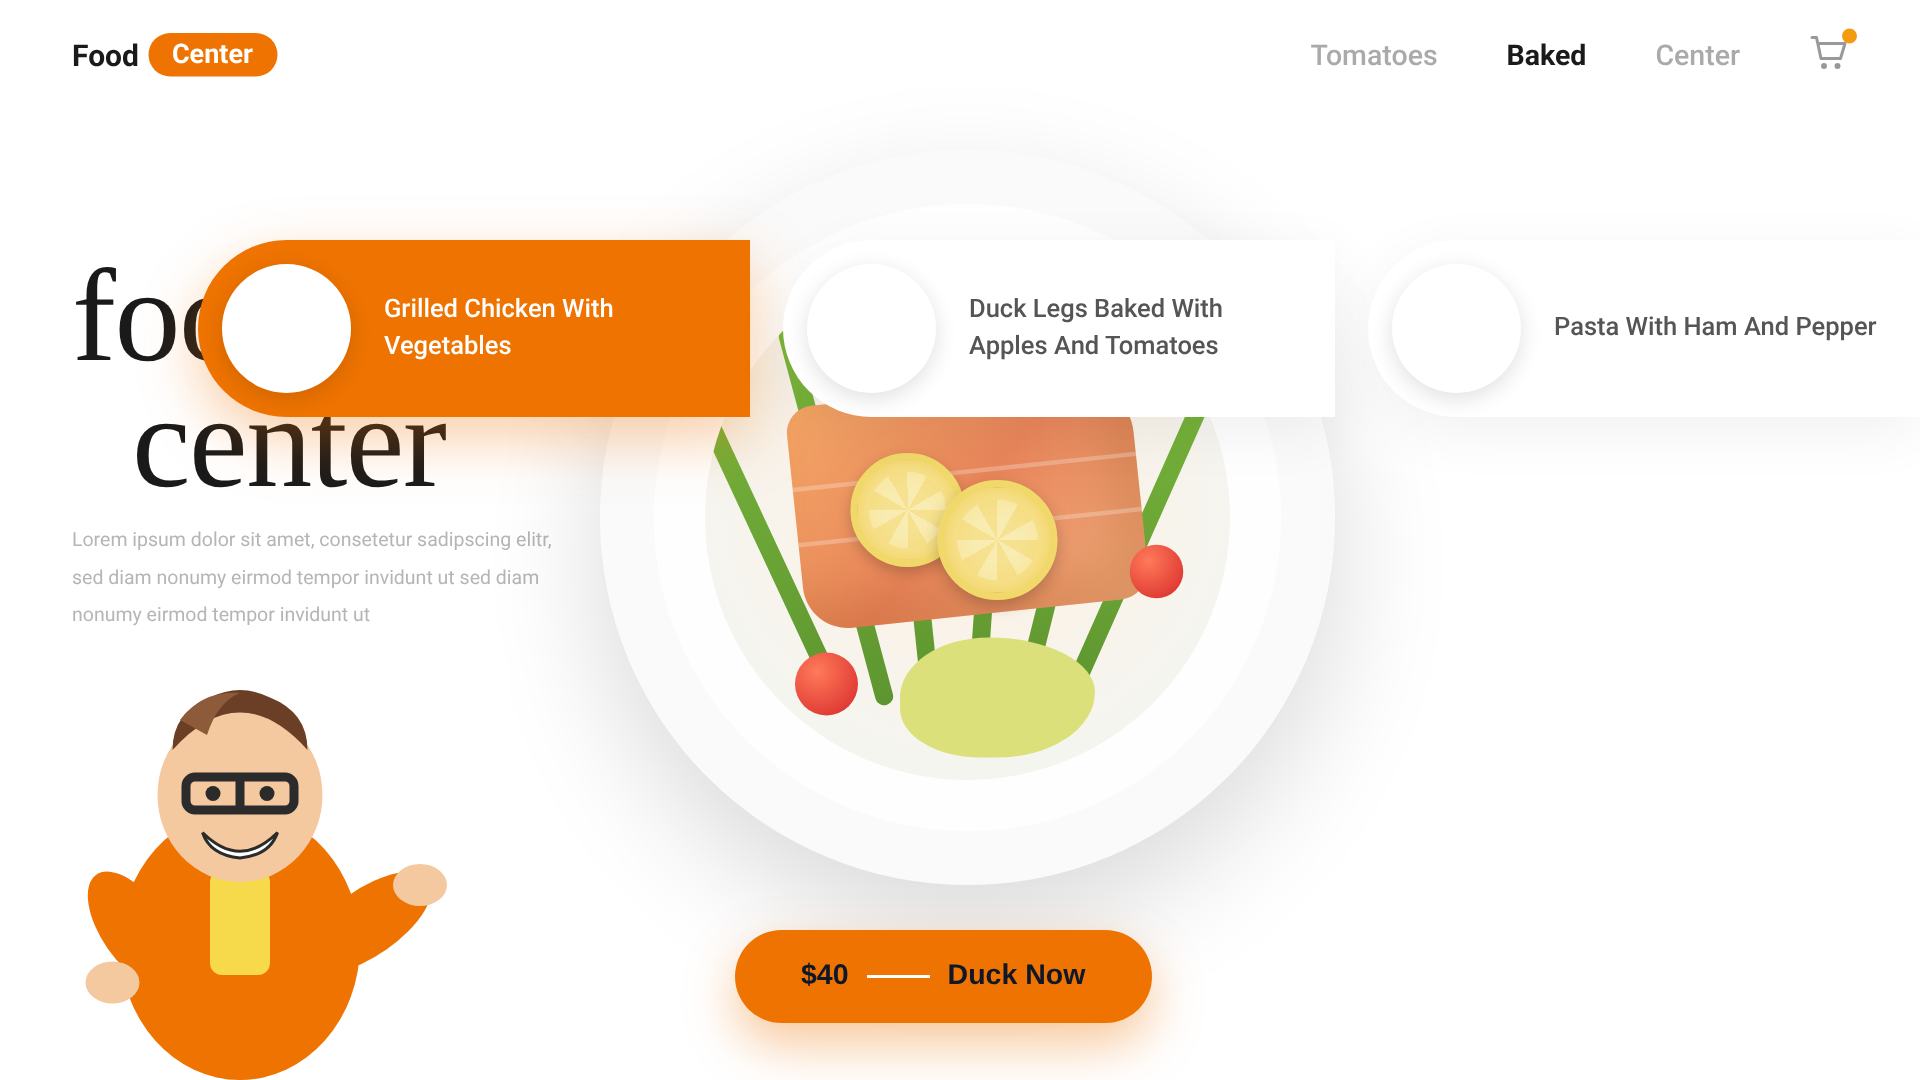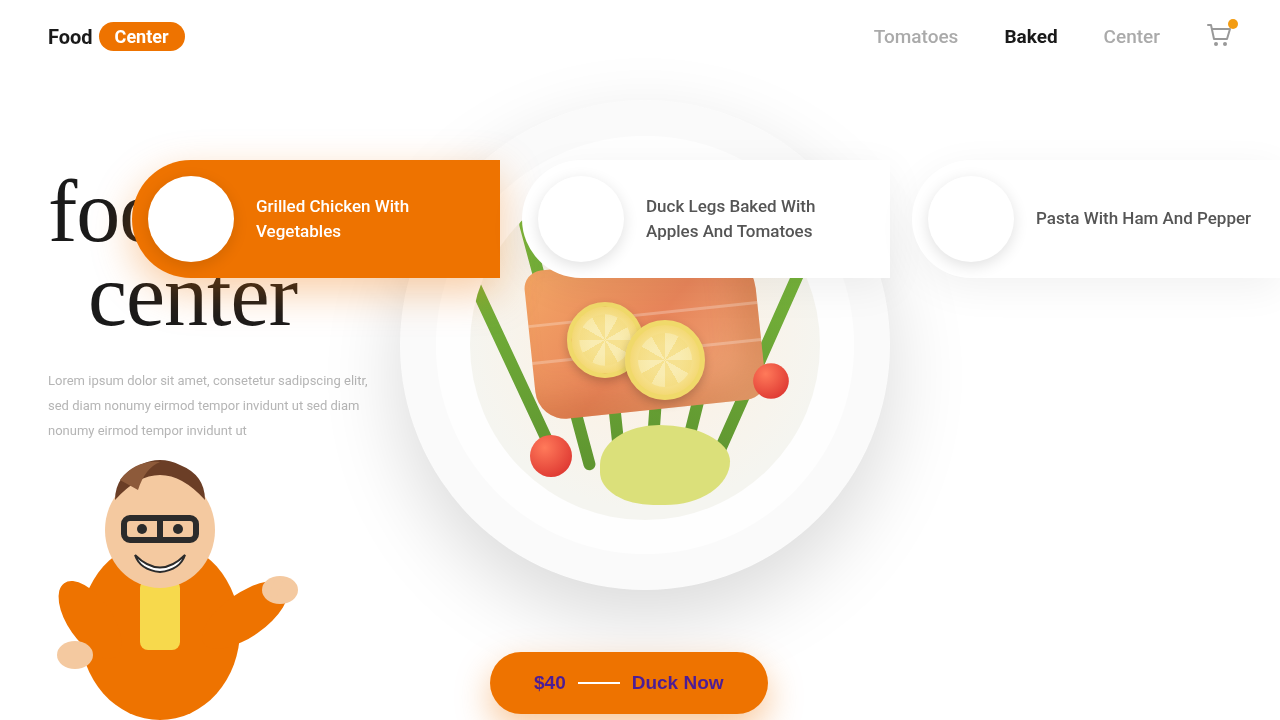--- a/index.html
+++ b/index.html
@@ -28,21 +28,21 @@
 
 .hero {
   position: absolute; left: 48px; top: 170px; width: 350px;
 }
 .hero h1 {
   font-family: Georgia, "Times New Roman", serif; font-size: 88px; line-height: 0.95;
   color: #1a1a1a; font-weight: 400; letter-spacing: -1px;
 }
 .hero h1 .line2 { display: block; padding-left: 40px; }
 .hero p {
-  margin-top: 32px; font-size: 13px; color: #b5b5b5; line-height: 1.9; max-width: 340px;
+  margin-top: 12px; font-size: 13px; color: #b5b5b5; line-height: 1.9; max-width: 340px;
 }
 
 .plate {
   position: absolute; left: 400px; top: 100px; width: 490px; height: 490px;
   border-radius: 50%; background: #fefefe;
   box-shadow: 0 30px 80px rgba(0,0,0,0.15), inset 0 0 0 36px rgba(0,0,0,0.015);
   display: flex; align-items: center; justify-content: center;
 }
 .plate-inner {
   width: 350px; height: 350px; border-radius: 50%;
@@ -86,25 +86,24 @@
   background: radial-gradient(circle at 35% 30%,#ff7a5a,#d62828);
 }
 .tom1{ left:60px; top:265px;} .tom2{ left:280px; top:190px; transform:scale(0.85);}
 .sauce {
   position:absolute; left:130px; top:255px; width:130px; height:80px;
   background:#dbe07a; border-radius:50% 60% 55% 45% / 55% 50% 60% 45%;
 }
 
 .order-btn {
   position: absolute; left: 490px; top: 620px;
-  background: #ee7300; color: #4c1d95; border: none; border-radius: 999px;
+  background: #ee7300; color: #0f172a; border: none; border-radius: 999px;
   padding: 20px 44px; font-size: 19px; font-weight: 600; cursor: pointer;
   display: flex; align-items: center; gap: 12px;
   box-shadow: 0 14px 35px rgba(238,115,0,0.4);
-  margin-top: 32px;
 }
 .order-btn .dash { width: 42px; height: 2px; background: #fff; display: inline-block; }
 
 .menu-cards {
   position: absolute; right: 0; top: 160px; display: flex; flex-direction: row; gap: 22px;
 }
 .menu-card {
   width: 368px; background: #fff; border-radius: 60px 0 0 60px;
   box-shadow: 0 10px 40px rgba(0,0,0,0.06);
   display: flex; align-items: center; gap: 22px;

